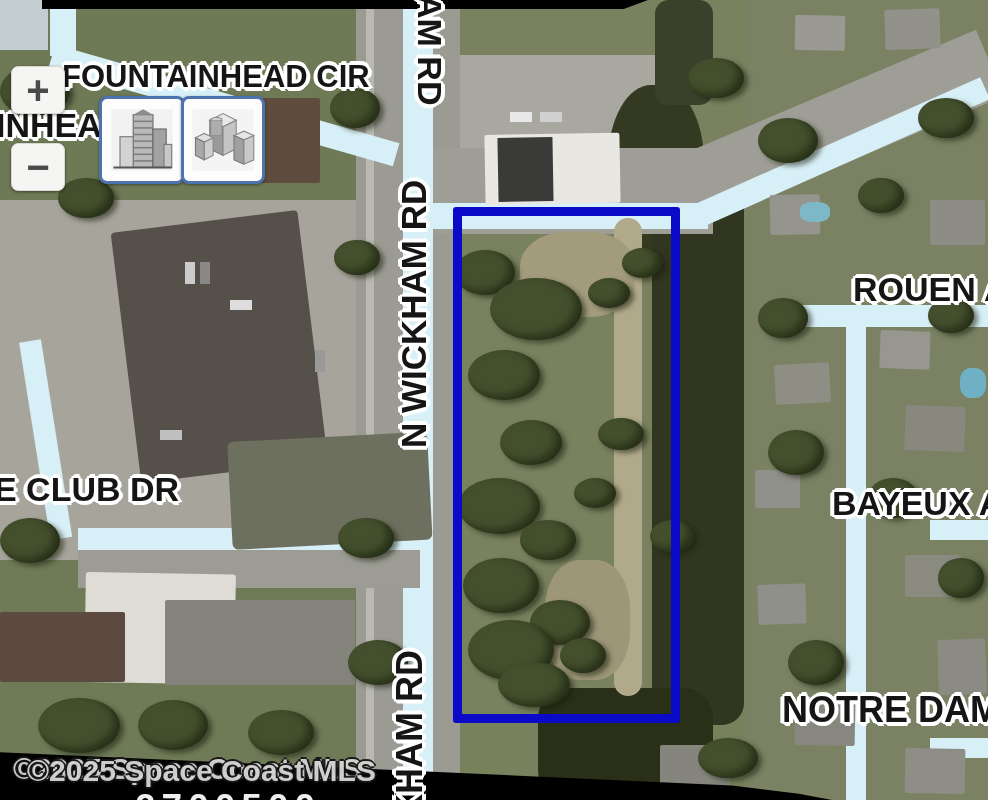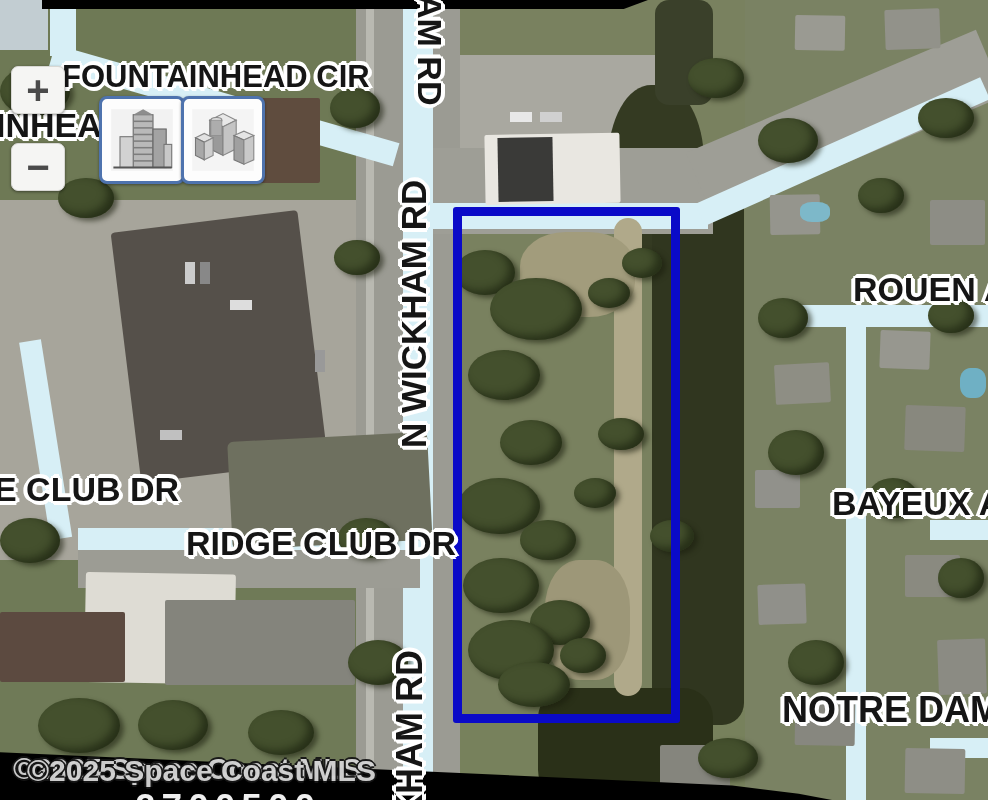--- a/index.html
+++ b/index.html
@@ -173,21 +173,20 @@
   <div id="bottomwedge" class="blackbar"></div>
 
   <div id="parcel"></div>
 
   <div class="maplabel" style="left:62px;top:41px;font-size:31px;margin-top:20px;">FOUNTAINHEAD CIR</div>
   <div class="maplabel" style="left:-4px;top:108px;font-size:34px;">INHEA</div>
   <div class="maplabel rot-cw" style="left:447px;top:-6px;width:125px;font-size:34px;">AM RD</div>
   <div class="maplabel rot-ccw" style="left:396px;top:448px;width:280px;font-size:35px;">N WICKHAM RD</div>
   <div class="maplabel rot-ccw" style="left:392px;top:820px;width:225px;font-size:36px;">KHAM RD</div>
   <div class="maplabel" style="left:-6px;top:472px;font-size:34px;">E CLUB DR</div>
-  <div class="maplabel" style="left:186px;top:526px;font-size:34px;">RIDGE CLUB DR</div>
   <div class="maplabel" style="left:853px;top:272px;font-size:34px;">ROUEN A</div>
   <div class="maplabel" style="left:832px;top:486px;font-size:34px;">BAYEUX A</div>
   <div class="maplabel" style="left:782px;top:692px;font-size:36px;">NOTRE DAM</div>
 
   <div class="attr" style="left:13px;top:752px;">©2025 Space Coast MLS</div>
   <div class="attr" style="left:27px;top:754px;">©2025 Space Coast MLS</div>
 
   <div id="fragclip">
     <span>2700500</span>
   </div>

